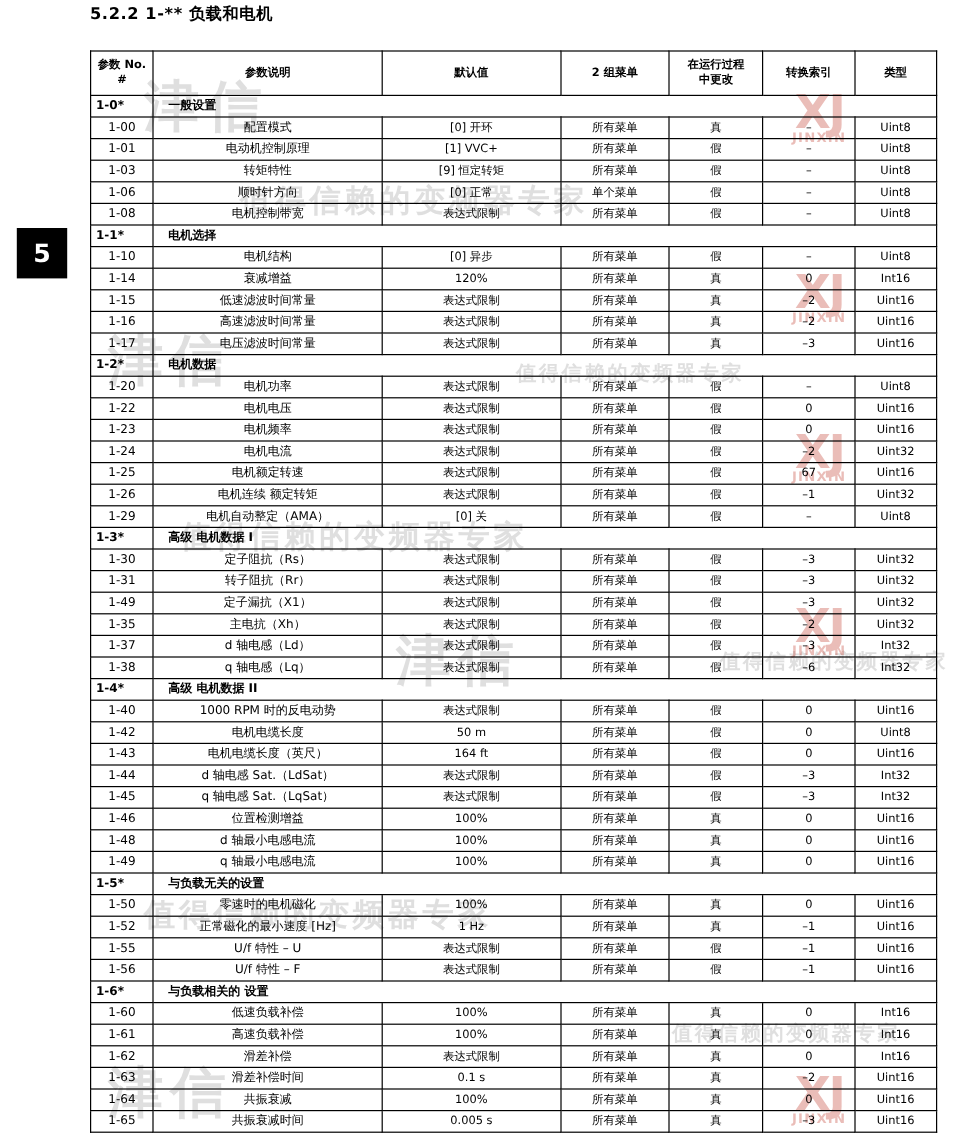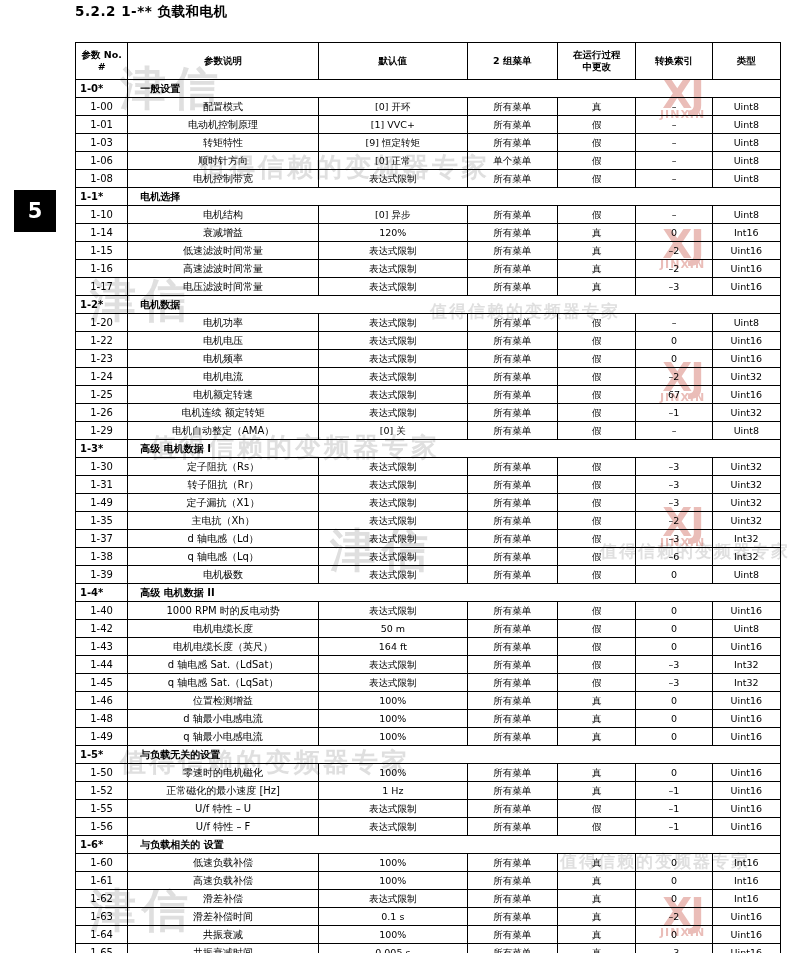--- a/index.html
+++ b/index.html
@@ -444,29 +444,20 @@
           </tr>
           <tr>
             <td class="c-no">1-38</td>
             <td class="c-desc">q  轴电感（Lq）</td>
             <td class="c-def">表达式限制</td>
             <td class="c-menu">所有菜单</td>
             <td class="c-chg">假</td>
             <td class="c-idx">–6</td>
             <td class="c-type">Int32</td>
           </tr>
-          <tr>
-            <td class="c-no">1-39</td>
-            <td class="c-desc">电机极数</td>
-            <td class="c-def">表达式限制</td>
-            <td class="c-menu">所有菜单</td>
-            <td class="c-chg">假</td>
-            <td class="c-idx">0</td>
-            <td class="c-type">Uint8</td>
-          </tr>
           <tr class="group">
             <td class="grp-label">1-4*</td>
             <td class="grp-desc" colspan="6">高级  电机数据  II</td>
           </tr>
           <tr>
             <td class="c-no">1-40</td>
             <td class="c-desc">1000 RPM  时的反电动势</td>
             <td class="c-def">表达式限制</td>
             <td class="c-menu">所有菜单</td>
             <td class="c-chg">假</td>

